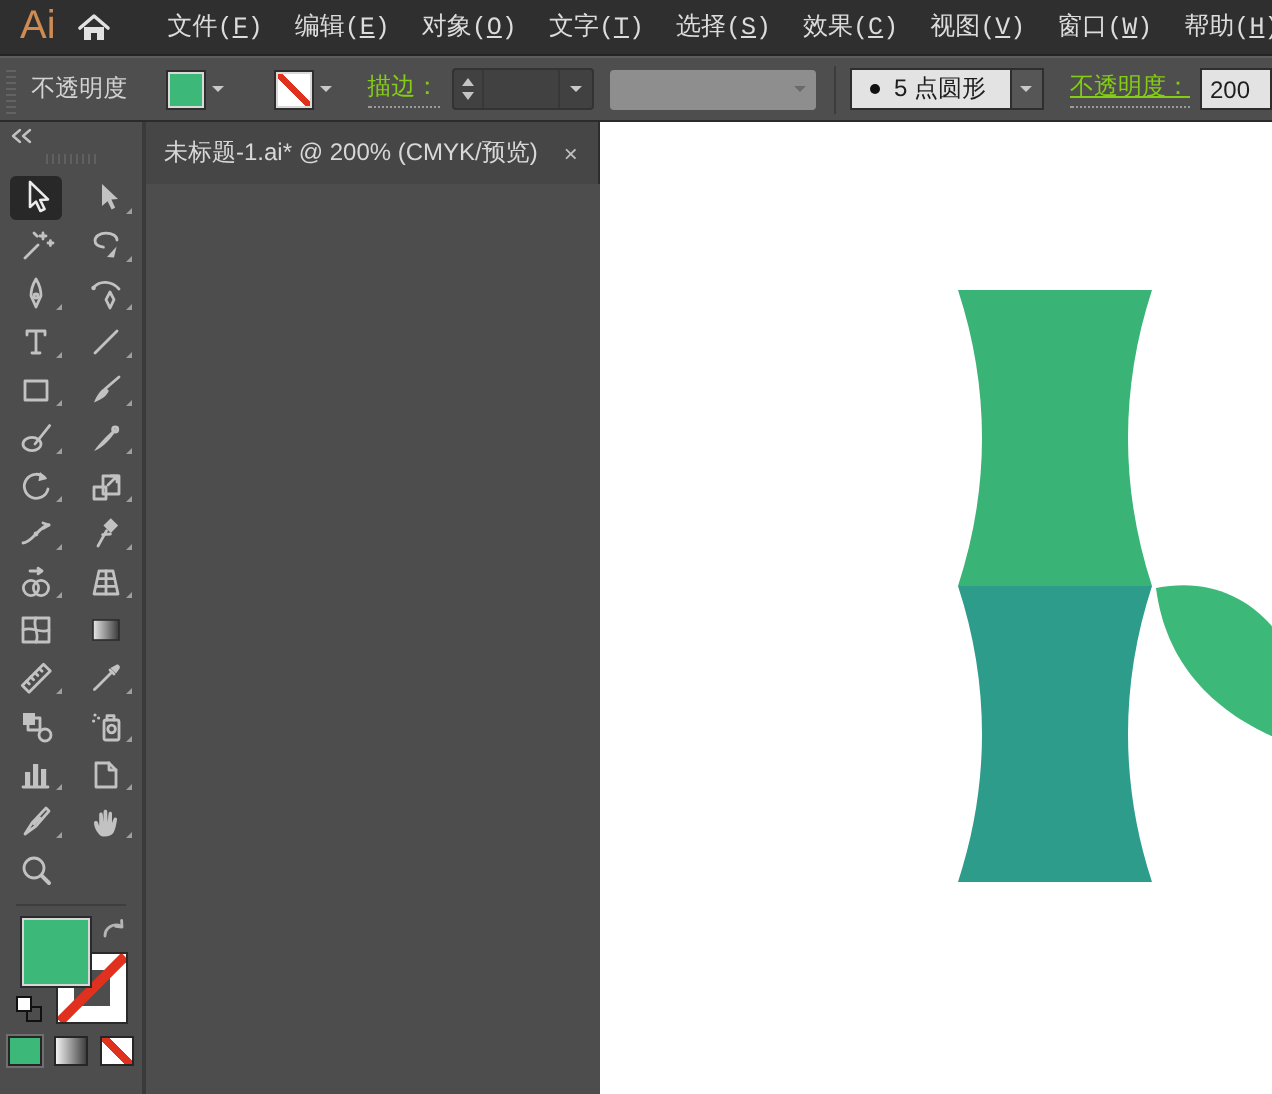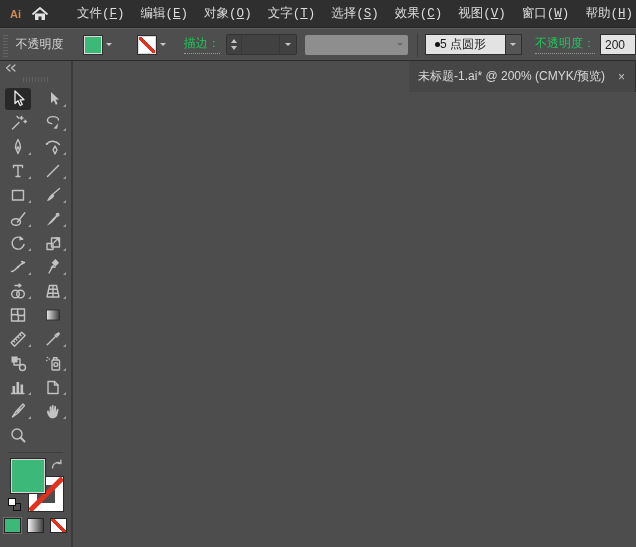--- a/index.html
+++ b/index.html
@@ -2,63 +2,63 @@
 <html><head>
 <meta charset="utf-8">
 <style>
   * { margin:0; padding:0; box-sizing:border-box; }
   body { background:#222; font-family:"Liberation Sans", sans-serif; }
   .app { position:relative; width:636px; height:547px; background:#4d4d4d; overflow:hidden;
          color:#d6d6d6; font-size:12px; -webkit-font-smoothing:antialiased; }
 
   
   .menubar { height:28px; background:#2f2f2f; display:flex; align-items:center; border-bottom:1px solid #242424; }
-  .ai-logo { font-weight:bold; font-size:11px; color:#cf8b52; margin:0 10px 0 10px; letter-spacing:0; }
+  .ai-logo { font-weight:normal; font-size:20px; color:#cf8b52; margin:0 10px 0 10px; letter-spacing:0; }
   .home-btn { width:22px; height:20px; display:flex; align-items:center; justify-content:center; margin-right:8px; }
   .mb-sep { width:1px; height:16px; background:#4a4a4a; margin:0 6px; }
   .menu-items { display:flex; align-items:center;font-family:Liberation Mono, monospace; }
   .menu-item { padding:0 8px; font-size:12.5px; color:#dcdcdc; cursor:default; white-space:nowrap; }
   .menu-item .mnemonic { text-decoration:underline; }
   .mb-right { margin-left:auto; display:flex; align-items:center; }
   .ws-icon { margin:0 5px 0 8px; display:flex; }
   .chev { width:0; height:0; border-left:4px solid transparent; border-right:4px solid transparent;
           border-top:4px solid #c9c9c9; display:inline-block; }
   .chev.small { border-left-width:3px; border-right-width:3px; border-top-width:3.5px; }
 
   
   .controlbar { height:33px; background:#4e4e4e; border-top:1px solid #5d5d5d; border-bottom:1px solid #2b2b2b;
                 display:flex; align-items:center; overflow:hidden; }
   .grip-v { width:5px; height:24px; margin-left:3px;
             background:repeating-linear-gradient(0deg,#636363 0 1px, transparent 1px 3px); }
   .status-text { margin-left:8px; width:74px; color:#d3d3d3; }
   .combo { display:flex; align-items:center; gap:4px; }
   .swatch { width:18px; height:18px; border:1px solid #d9d9d9; box-shadow:0 0 0 1px #2e2e2e; }
   .swatch.none { background:linear-gradient(45deg, #fff 43%, #e0301e 43%, #e0301e 57%, #fff 57%); background-color:#fff; }
-  .cb-label { color:#22c55e; border-bottom:1px dotted #9a9a9a; padding-bottom:1px; white-space:nowrap; }
+  .cb-label { color:#84cc16; border-bottom:1px dotted #9a9a9a; padding-bottom:1px; white-space:nowrap; }
   .weight-combo { display:flex; align-items:center; height:21px; background:#414141; border:1px solid #333;
                   border-radius:2px; width:77px; margin-left:6px; }
   .spinner { display:flex; flex-direction:column; gap:3px; padding:0 4px; border-right:1px solid #383838; height:100%;
              justify-content:center; }
   .tri-up { width:0; height:0; border-left:3.5px solid transparent; border-right:3.5px solid transparent;
             border-bottom:4px solid #c4c4c4; }
   .tri-dn { width:0; height:0; border-left:3.5px solid transparent; border-right:3.5px solid transparent;
             border-top:4px solid #c4c4c4; }
   .weight-combo .chevcell { margin-left:auto; padding:0 5px; border-left:1px solid #383838; height:100%;
                             display:flex; align-items:center; }
   .profile-dd { width:112px; height:20px; background:#8e8e8e; border-radius:2px; margin-left:8px;
                 display:flex; align-items:center; justify-content:flex-end; padding-right:5px; }
   .profile-dd .chev { border-top-color:#6a6a6a; }
   .cb-sep { width:1px; height:24px; background:#3c3c3c; margin:0 7px 0 9px; }
   .brush-combo { display:flex; align-items:center; height:21px; }
-  .brush-field { display:flex; align-items:center; width:80px; height:100%;
+  .brush-field { display:flex; align-items:center; gap:7px; width:80px; height:100%;
                  background:#e3e3e3; color:#1d1d1d; padding-left:9px; border:1px solid #2e2e2e; border-right:none; }
   .brush-dot { width:5px; height:5px; border-radius:50%; background:#111; }
   .brush-chev { width:17px; height:21px; background:#565656; border:1px solid #2e2e2e;
                 display:flex; align-items:center; justify-content:center; }
-  .opacity-label { margin-left:13px; }
+  .opacity-label { margin-left:13px;text-decoration:underline; }
   .opacity-field { width:36px; height:21px; background:#e3e3e3; color:#1d1d1d; border:1px solid #2e2e2e;
                    display:flex; align-items:center; padding-left:4px; margin-left:5px; flex:0 0 auto; }
 
   
   .main { display:flex; height:486px; }
 
   
   .toolbar { width:73px; background:#4d4d4d; border-right:2px solid #3a3a3a; display:flex; flex-direction:column; }
   .tb-head { height:13px; display:flex; align-items:center; padding-left:5px; }
   .tb-grip { width:26px; height:5px; margin:3px auto 5px;
@@ -84,21 +84,21 @@
   .fs-mini { position:absolute; left:8px; top:41px; width:13px; height:13px; }
   .fs-mini .b { position:absolute; right:0; bottom:0; width:8px; height:8px; border:1px solid #111; background:#4d4d4d; }
   .fs-mini .f { position:absolute; left:0; top:0; width:8px; height:8px; border:1px solid #111; background:#fff; }
   .swatch-row { display:flex; gap:6px; justify-content:center; margin-top:3px; }
   .sw { width:17px; height:15px; border:1px solid #262626; }
   .sw.active { box-shadow:0 0 0 1px #6f6f6f; }
   .sw-grad { background:linear-gradient(90deg,#f2f2f2,#404040); }
   .sw-none { background:linear-gradient(45deg, #fff 40%, #e0301e 40%, #e0301e 60%, #fff 60%); background-color:#fff; }
 
   
-  .docarea { flex:1; display:flex; flex-direction:column; min-width:0;align-items:flex-end; }
+  .docarea { flex:1; display:flex; flex-direction:row; min-width:0; }
   .tabbar { height:31px; background:#383838; display:flex; align-items:stretch; }
   .tab { background:#464646; display:flex; align-items:center; padding:0 10px 0 9px; gap:13px;
          border-right:1px solid #2d2d2d; }
   .tab-title { color:#d8d8d8; font-size:12px; white-space:nowrap; }
   .tab-close { color:#c2c2c2; font-size:12px; line-height:1; cursor:default; }
   .watermark { margin-left:auto; align-self:center; padding-right:9px; color:#f2f2f2;
                font-size:14.5px; font-weight:bold; white-space:nowrap; }
   .canvas { flex:1; background:#ffffff; position:relative; }
   .canvas svg { position:absolute; left:0; top:0; }
 

